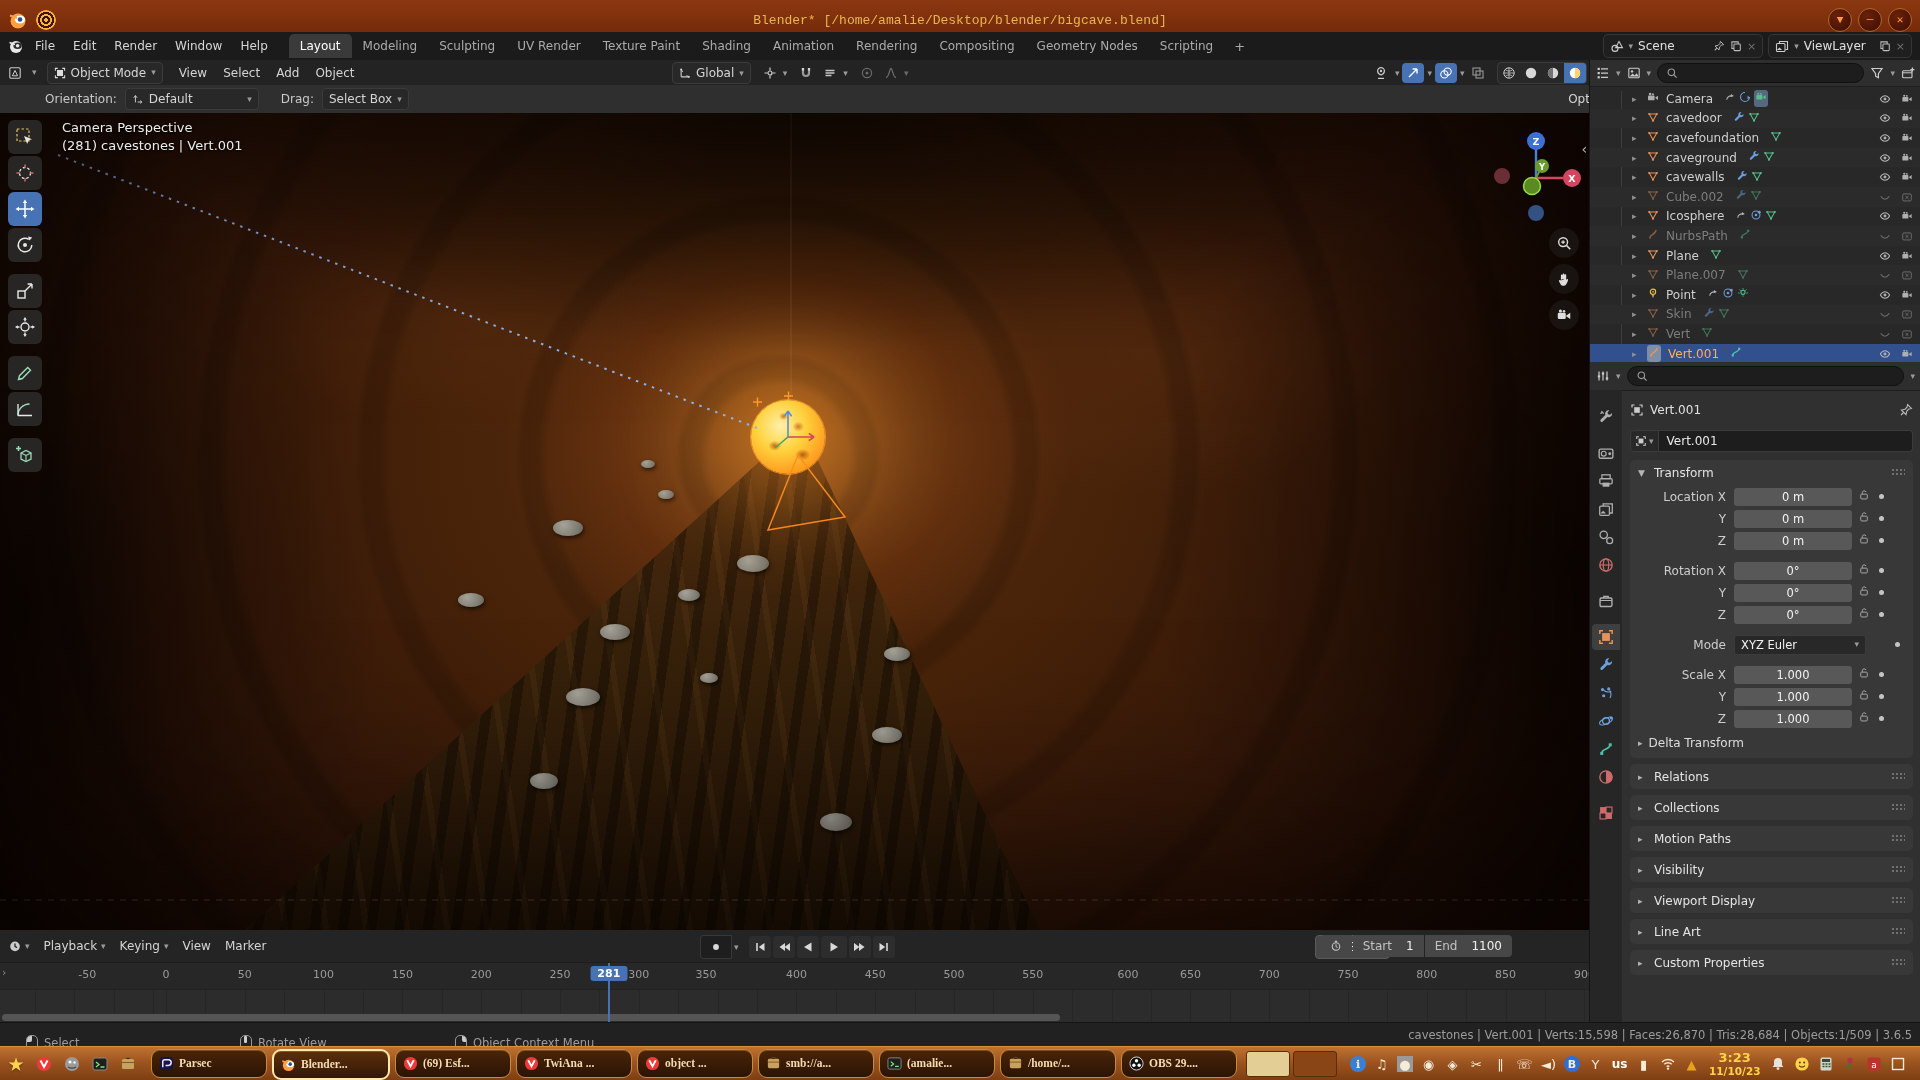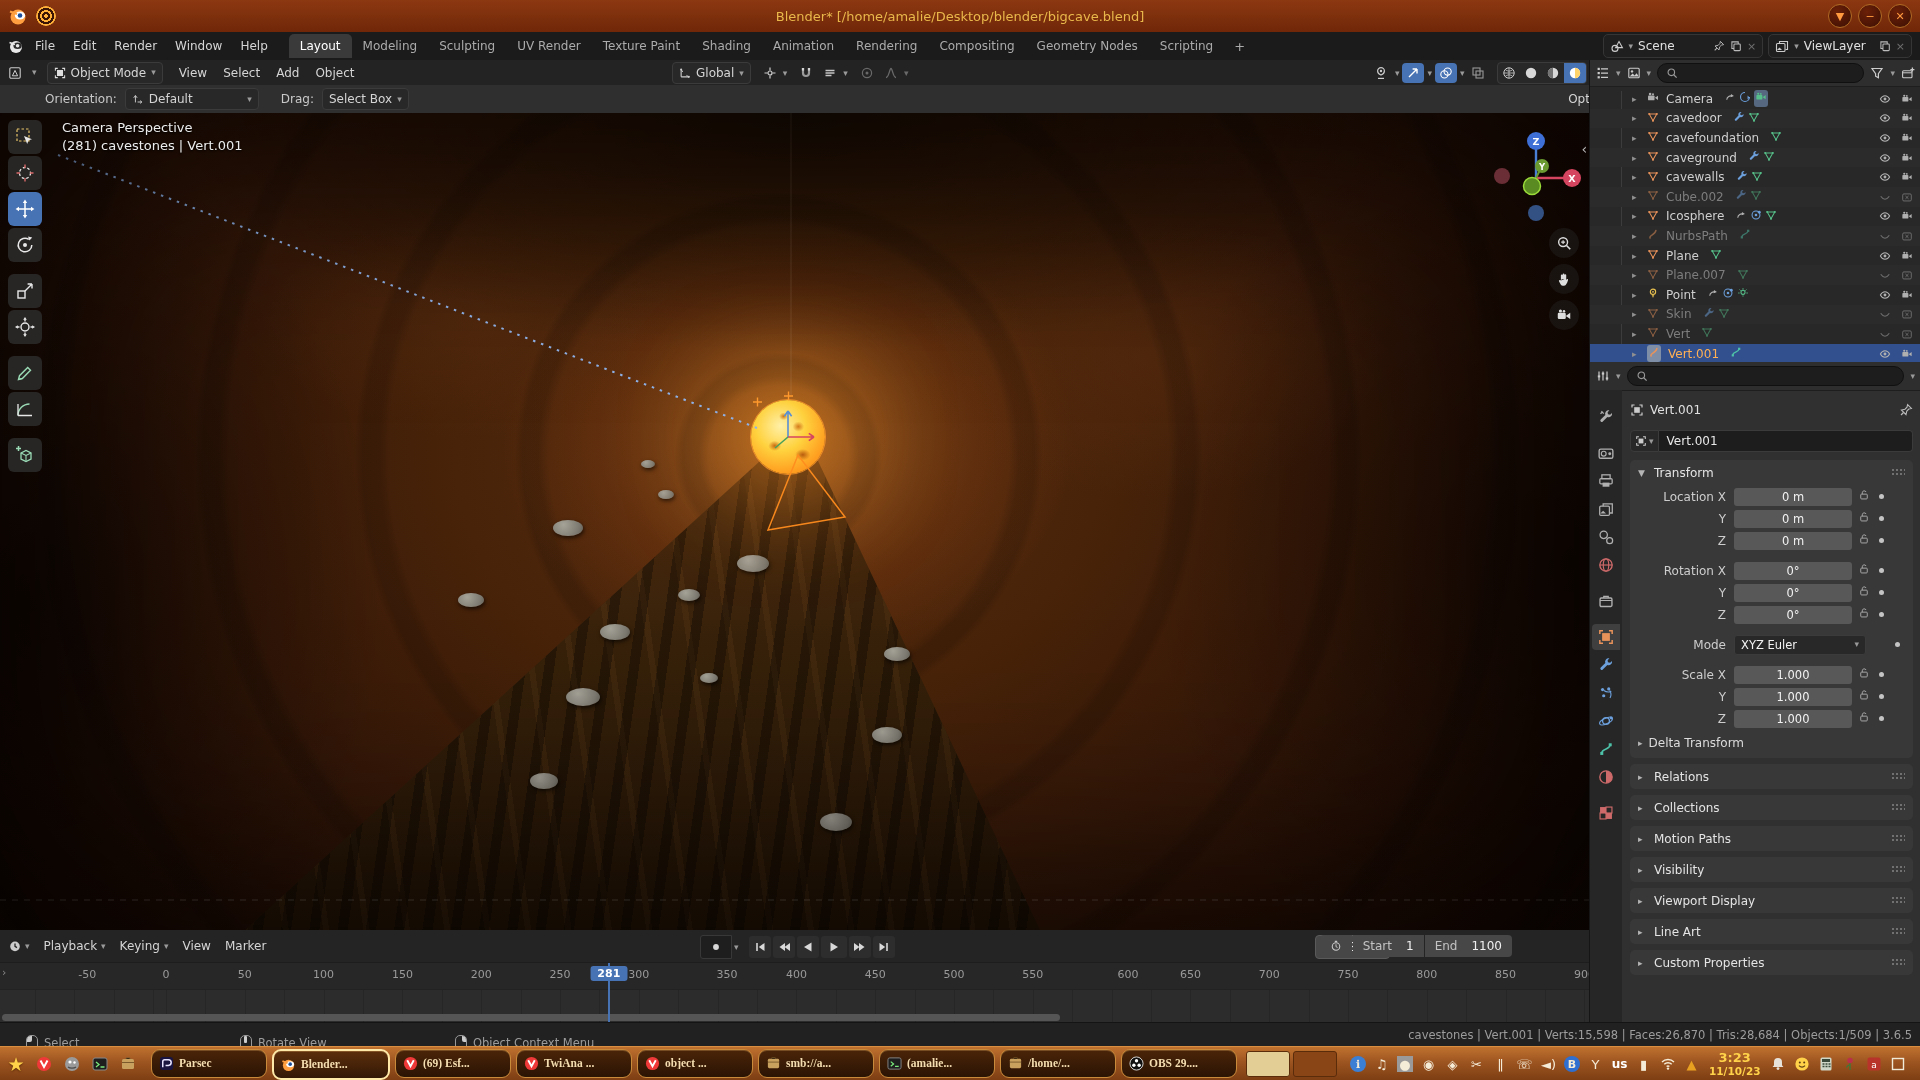--- a/index.html
+++ b/index.html
@@ -10,21 +10,21 @@
   .icon{display:inline-flex;align-items:center;justify-content:center;line-height:0;}
   .icon svg{width:14px;height:14px;}
   .i12 svg{width:12px;height:12px;}
   .i16 svg{width:16px;height:16px;}
   .i20 svg{width:20px;height:20px;}
   .chev{color:#9a9a9a;font-size:9px;line-height:1;}
   .c-orange{color:#e8925a}.c-green{color:#57c08a}.c-teal{color:#4ec2a8}.c-blue{color:#6ca0dd}
   .c-gray{color:#b0b0b0}.c-yellow{color:#e8c050}.c-red{color:#cf6a6a}
 
   
-  #titlebar{top:0;left:0;right:0;height:32px;background:linear-gradient(#8c3811,#702708);display:flex;align-items:center;padding:0 8px;}
+  #titlebar{top:0;left:0;right:0;height:16px;background:linear-gradient(#8c3811,#702708);display:flex;align-items:center;padding:12px 8px;font-family:Liberation Mono, monospace;}
   #titlebar .win-title{position:absolute;left:0;right:0;text-align:center;color:#e9b84b;font-size:13px;}
   #titlebar .tb-icons{display:flex;gap:8px;z-index:2;}
   .winbtns{position:absolute;right:8px;display:flex;gap:6px;z-index:2;}
   .winbtn{width:22px;height:22px;border-radius:50%;background:radial-gradient(circle at 35% 30%,#6b2008,#3c0f03);
           border:1.5px solid #b06a24;color:#ff9a40;display:flex;align-items:center;justify-content:center;font-size:11px;line-height:1;}
   .spiral{width:20px;height:20px;border-radius:50%;background:repeating-radial-gradient(circle,#ffb03a 0 2px,#3a1404 2px 4px);}
 
   
   #menubar{top:32px;left:0;right:0;height:28px;background:#1b1b1b;display:flex;align-items:center;padding:0 8px;gap:2px;border-bottom:1px solid #141414;}
   #menu-items{display:flex;align-items:center;}
@@ -715,21 +715,21 @@
     </div>
     <div id="tl-ruler">
         <span class="tick-label" style="left:87.2px">-50</span>
         <span class="tick-label" style="left:166.0px">0</span>
         <span class="tick-label" style="left:244.8px">50</span>
         <span class="tick-label" style="left:323.6px">100</span>
         <span class="tick-label" style="left:402.4px">150</span>
         <span class="tick-label" style="left:481.2px">200</span>
         <span class="tick-label" style="left:560.0px">250</span>
         <span class="tick-label" style="left:638.8px">300</span>
-        <span class="tick-label" style="left:727px">350</span>
+        <span class="tick-label" style="left:706px">350</span>
         <span class="tick-label" style="left:796.4px">400</span>
         <span class="tick-label" style="left:875.2px">450</span>
         <span class="tick-label" style="left:954.0px">500</span>
         <span class="tick-label" style="left:1032.8px">550</span>
         <span class="tick-label" style="left:1128px">600</span>
         <span class="tick-label" style="left:1190.4px">650</span>
         <span class="tick-label" style="left:1269.2px">700</span>
         <span class="tick-label" style="left:1348.0px">750</span>
         <span class="tick-label" style="left:1426.8px">800</span>
         <span class="tick-label" style="left:1505.6px">850</span>

